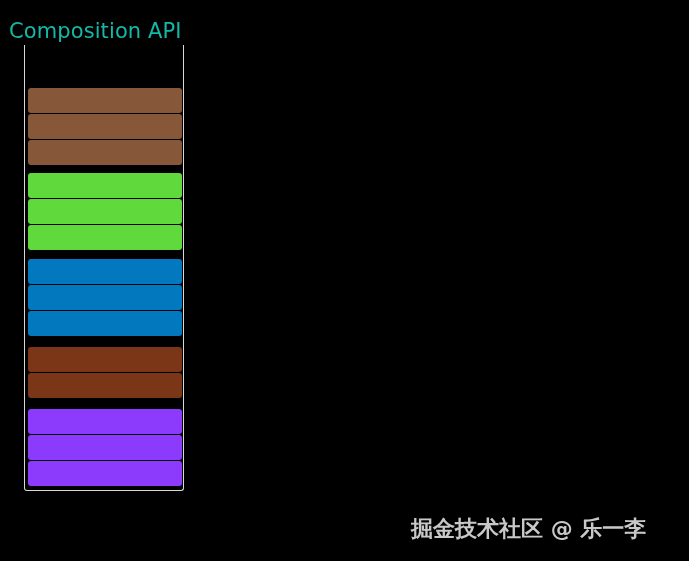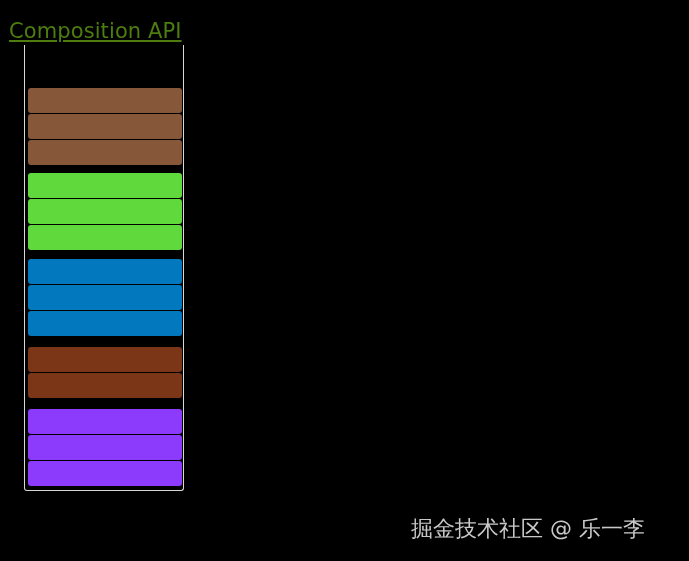--- a/index.html
+++ b/index.html
@@ -1,20 +1,20 @@
 <!DOCTYPE html>
 <html><head>
 <meta charset="utf-8">
 <style>
   html, body { margin: 0; padding: 0; background: #000; }
   body { width: 689px; height: 561px; position: relative; overflow: hidden; font-family: "DejaVu Sans", sans-serif; }
-  .title { position: absolute; left: 9px; top: 17px; color: #4d7c0f; font-size: 21px; line-height: 28px; letter-spacing: 0.1px; text-decoration: underline; }
+  .title { position: absolute; left: 9px; top: 17px; color: #14b8a6; font-size: 21px; line-height: 28px; letter-spacing: 0.1px; }
   .container { position: absolute; left: 24px; top: 45px; width: 160px; height: 446px; border-left: 1px solid #d8d8d8; border-right: 1px solid #d8d8d8; border-bottom: 1px solid #d8d8d8; border-radius: 0 0 3px 3px; box-sizing: border-box; }
   .block { position: absolute; left: 28px; width: 154px; height: 25px; border-radius: 3px; box-sizing: border-box; }
-  .watermark { position: absolute; left: 411px; top: 514px; color: #c8c8c8; font-size: 22px; line-height: 30px; white-space: nowrap; }
+  .watermark { position: absolute; left: 411px; top: 514px; color: #c8c8c8; font-size: 22px; line-height: 30px; white-space: nowrap; font-weight: bold; }
 </style>
 </head>
 <body>
 
 <div class="title">Composition API</div>
 <div class="container"></div>
 <div id="blocks">
     <div class="block" style="top: 88px; background: rgb(135, 87, 58);"></div>
     <div class="block" style="top: 114px; background: rgb(135, 87, 58);"></div>
     <div class="block" style="top: 140px; background: rgb(135, 87, 58);"></div>

